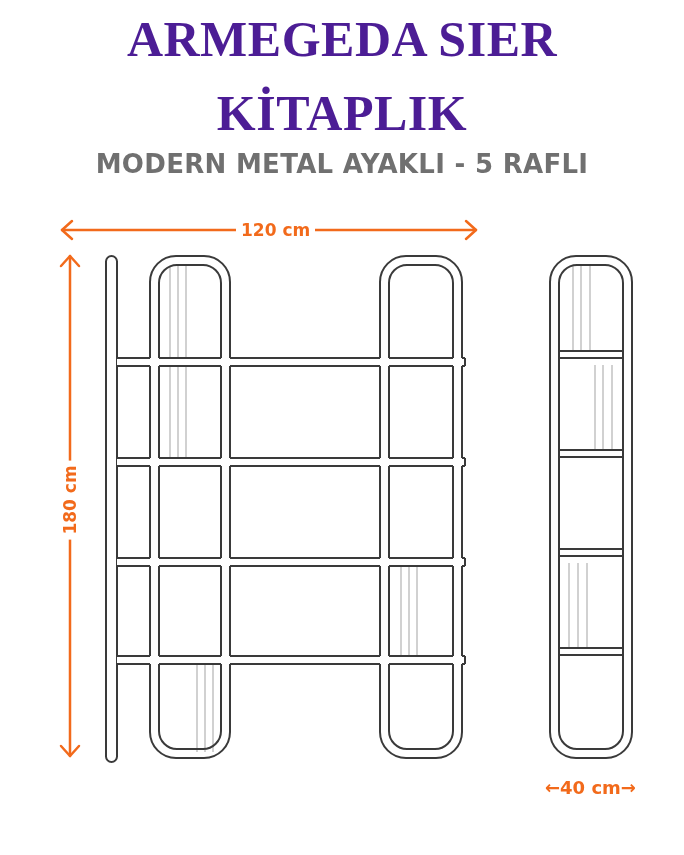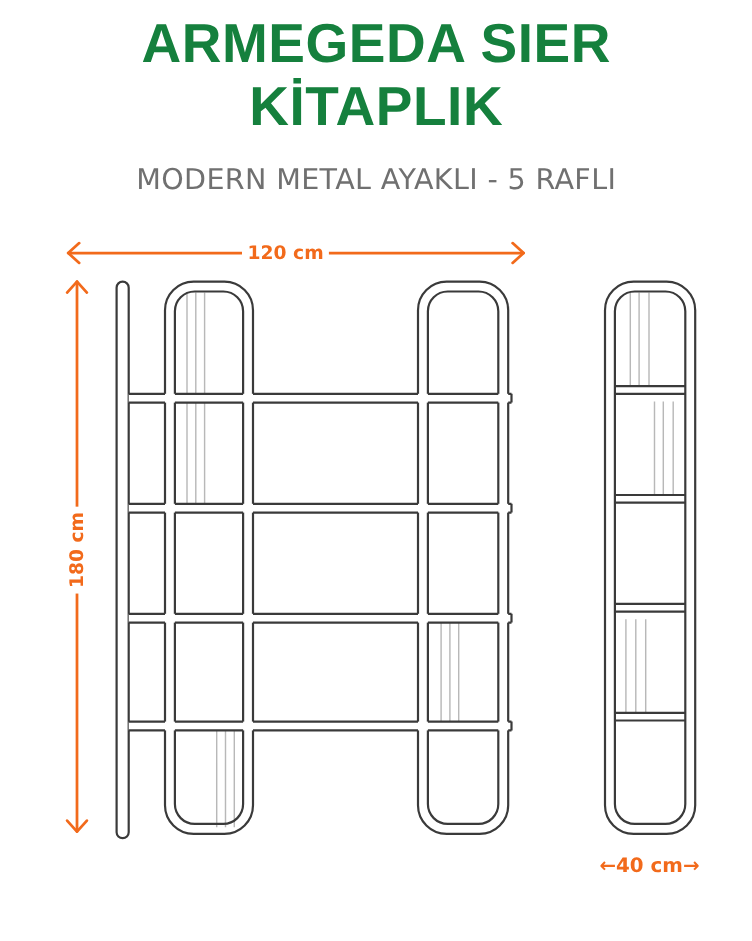--- a/index.html
+++ b/index.html
@@ -1,35 +1,35 @@
 <!DOCTYPE html>
 <html><head>
   <meta charset="utf-8">
   <style>
     html, body { margin: 0; padding: 0; background: #ffffff; }
     body { width: 684px; height: 855px; position: relative; overflow: hidden; font-family: "DejaVu Sans", sans-serif; }
     .title-line {
       position: absolute; left: 0; width: 684px; text-align: center;
-      color: #15803d; font-weight: bold; letter-spacing: 0.5px;
-      font-family: Liberation Sans, sans-serif;
+      color: #4c1d95; font-weight: bold; letter-spacing: 0.5px;
+      font-family: Liberation Serif, serif;
     }
     #title1 { top: 10px; font-size: 50px; line-height: 58px; }
-    #title2 { top: 68px; font-size: 50px; line-height: 58px; }
+    #title2 { top: 84px; font-size: 50px; line-height: 58px; }
     #subtitle {
       position: absolute; left: 0; width: 684px; text-align: center; top: 147px;
-      color: #707070; font-weight: normal; font-size: 26px; line-height: 34px;
+      color: #707070; font-weight: bold; font-size: 26px; line-height: 34px;
       font-family: "DejaVu Sans", sans-serif; letter-spacing: 0.3px;
     }
     svg#drawing { position: absolute; left: 0; top: 0; }
     .dim-label {
       position: absolute; color: #F26A1B; font-weight: bold;
       font-family: "DejaVu Sans", sans-serif; background: #ffffff;
       white-space: nowrap;
     }
-    #width-label { top: 219px; left: 220px; font-size: 17px; line-height: 22px; padding: 0 5px; }
+    #width-label { top: 219px; left: 236px; font-size: 17px; line-height: 22px; padding: 0 5px; }
     #height-label {
       top: 500px; left: 70px; font-size: 17px; line-height: 22px; padding: 0 5px;
       transform: translate(-50%, -50%) rotate(-90deg);
     }
     #depth-label { top: 777px; left: 545px; font-size: 18px; line-height: 22px; }
   </style>
 </head>
 <body>
 
 <div id="title1" class="title-line">ARMEGEDA SIER</div>

